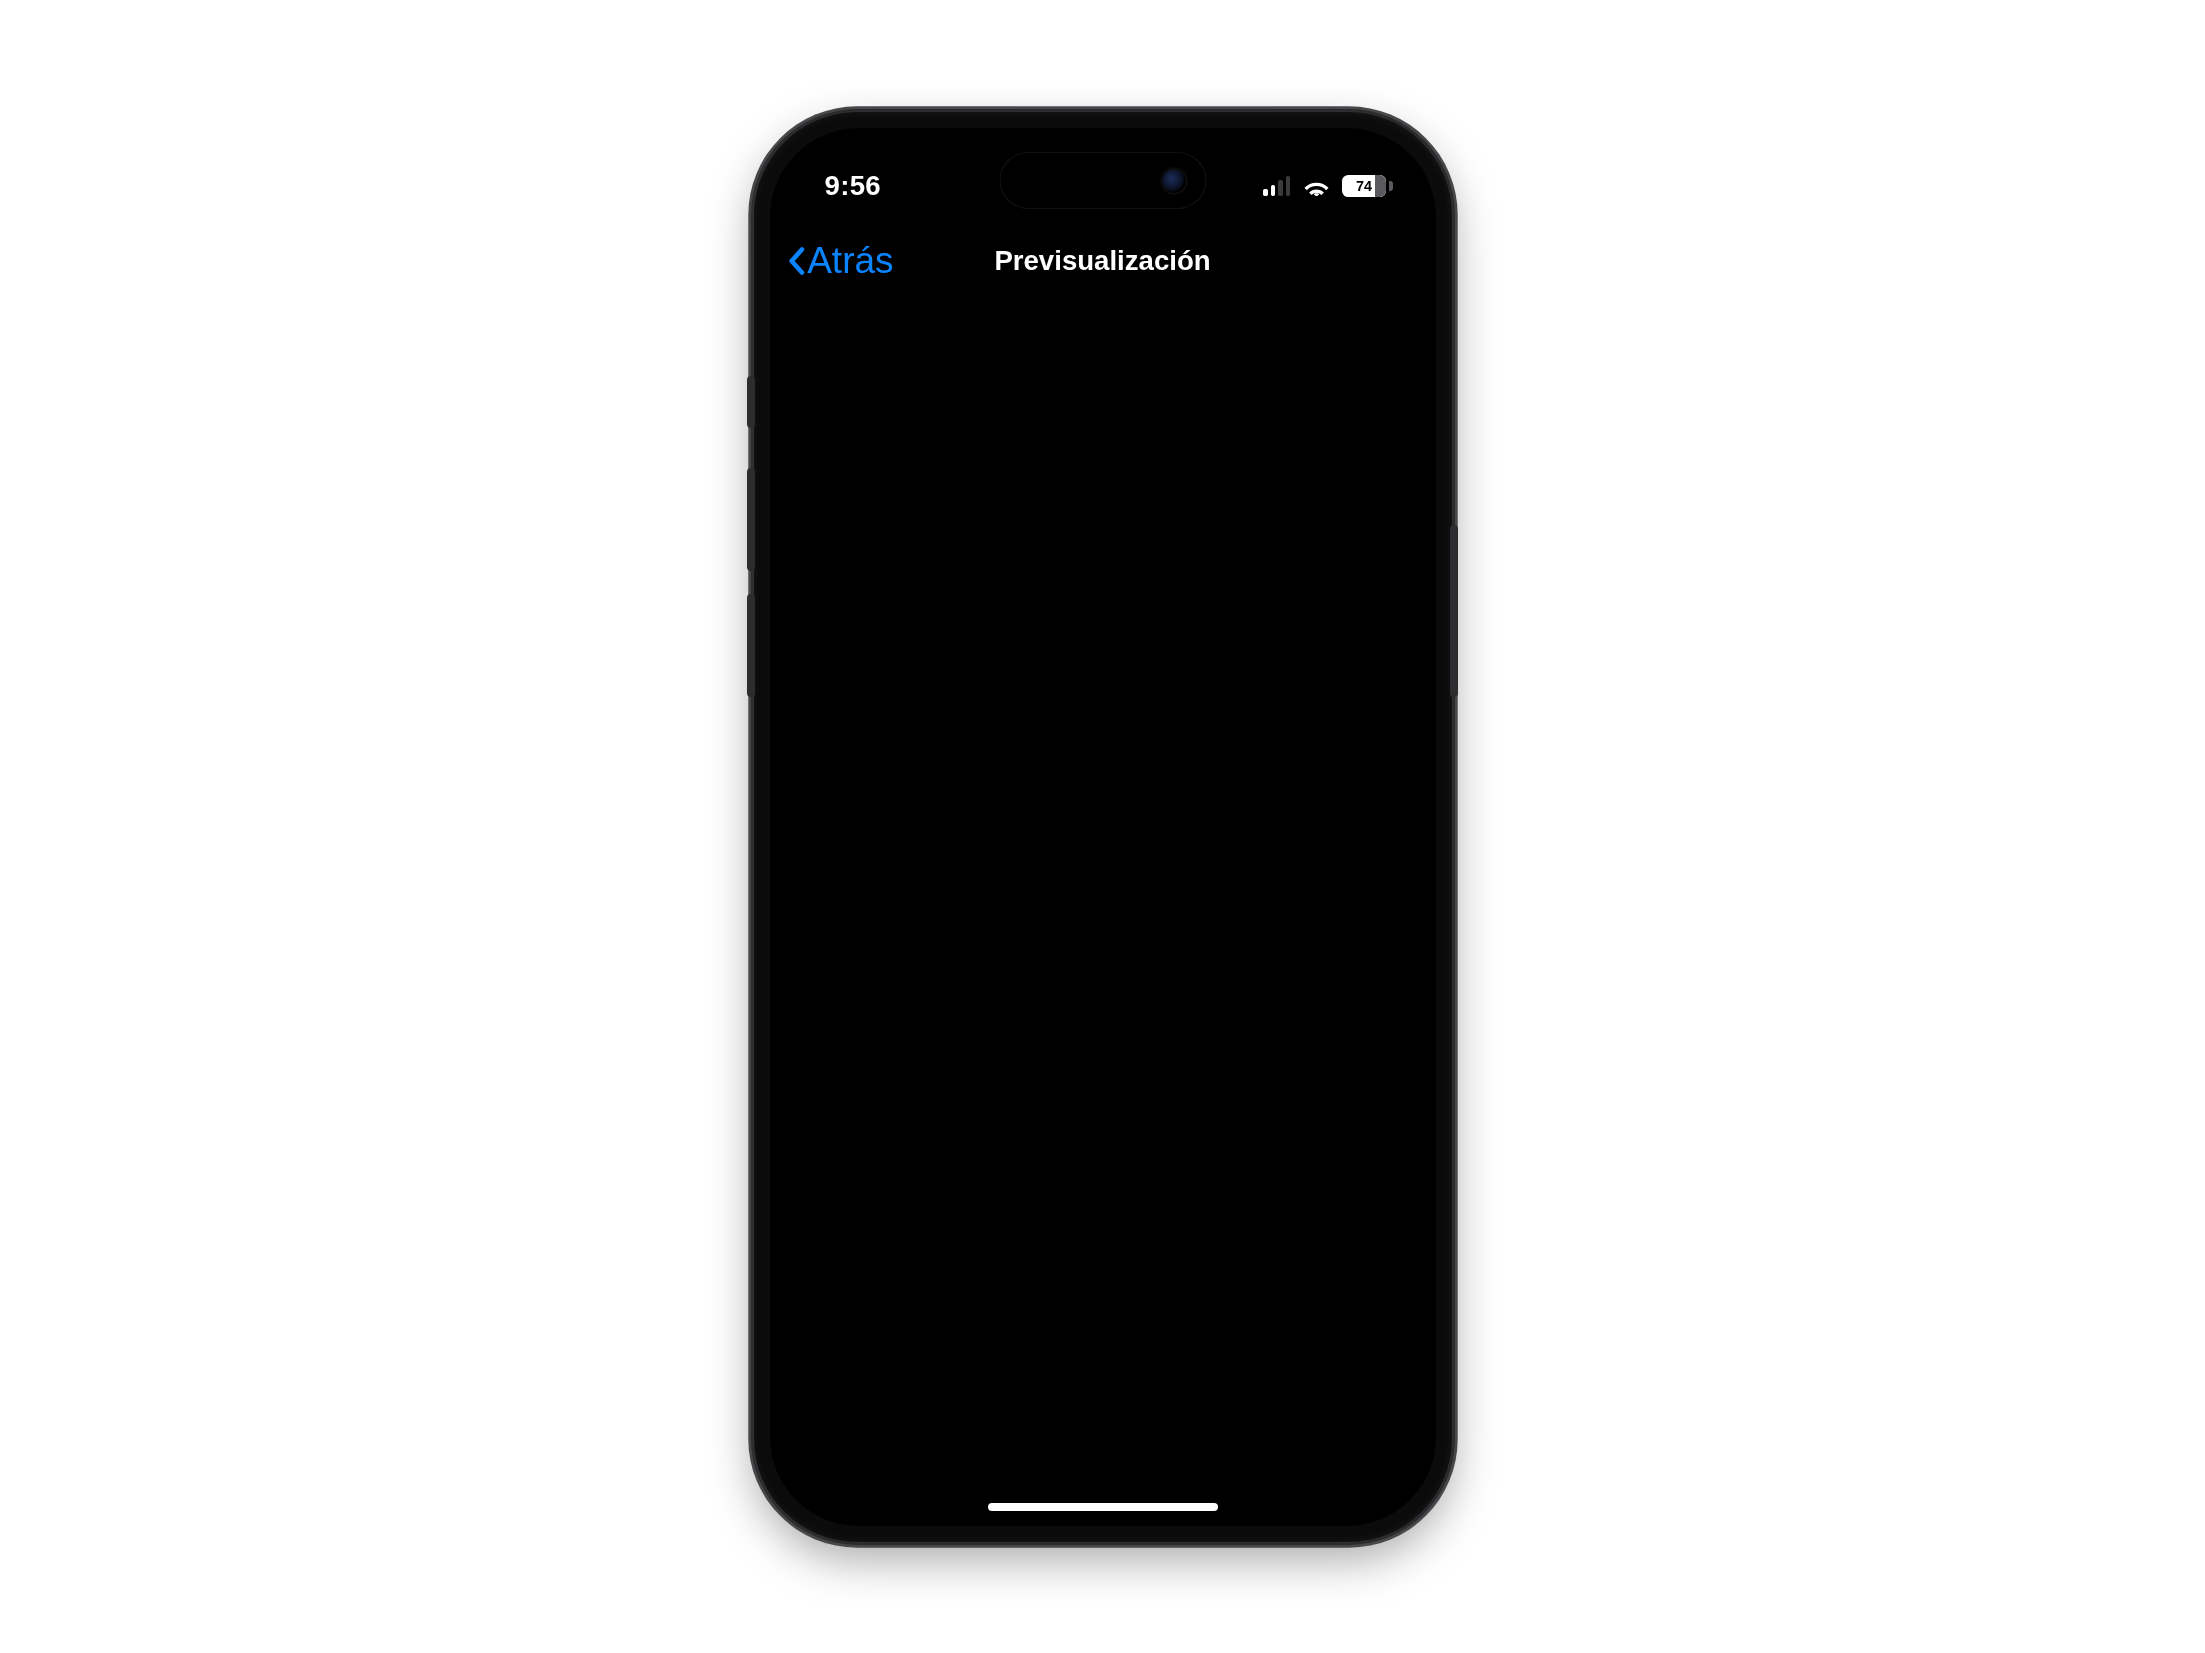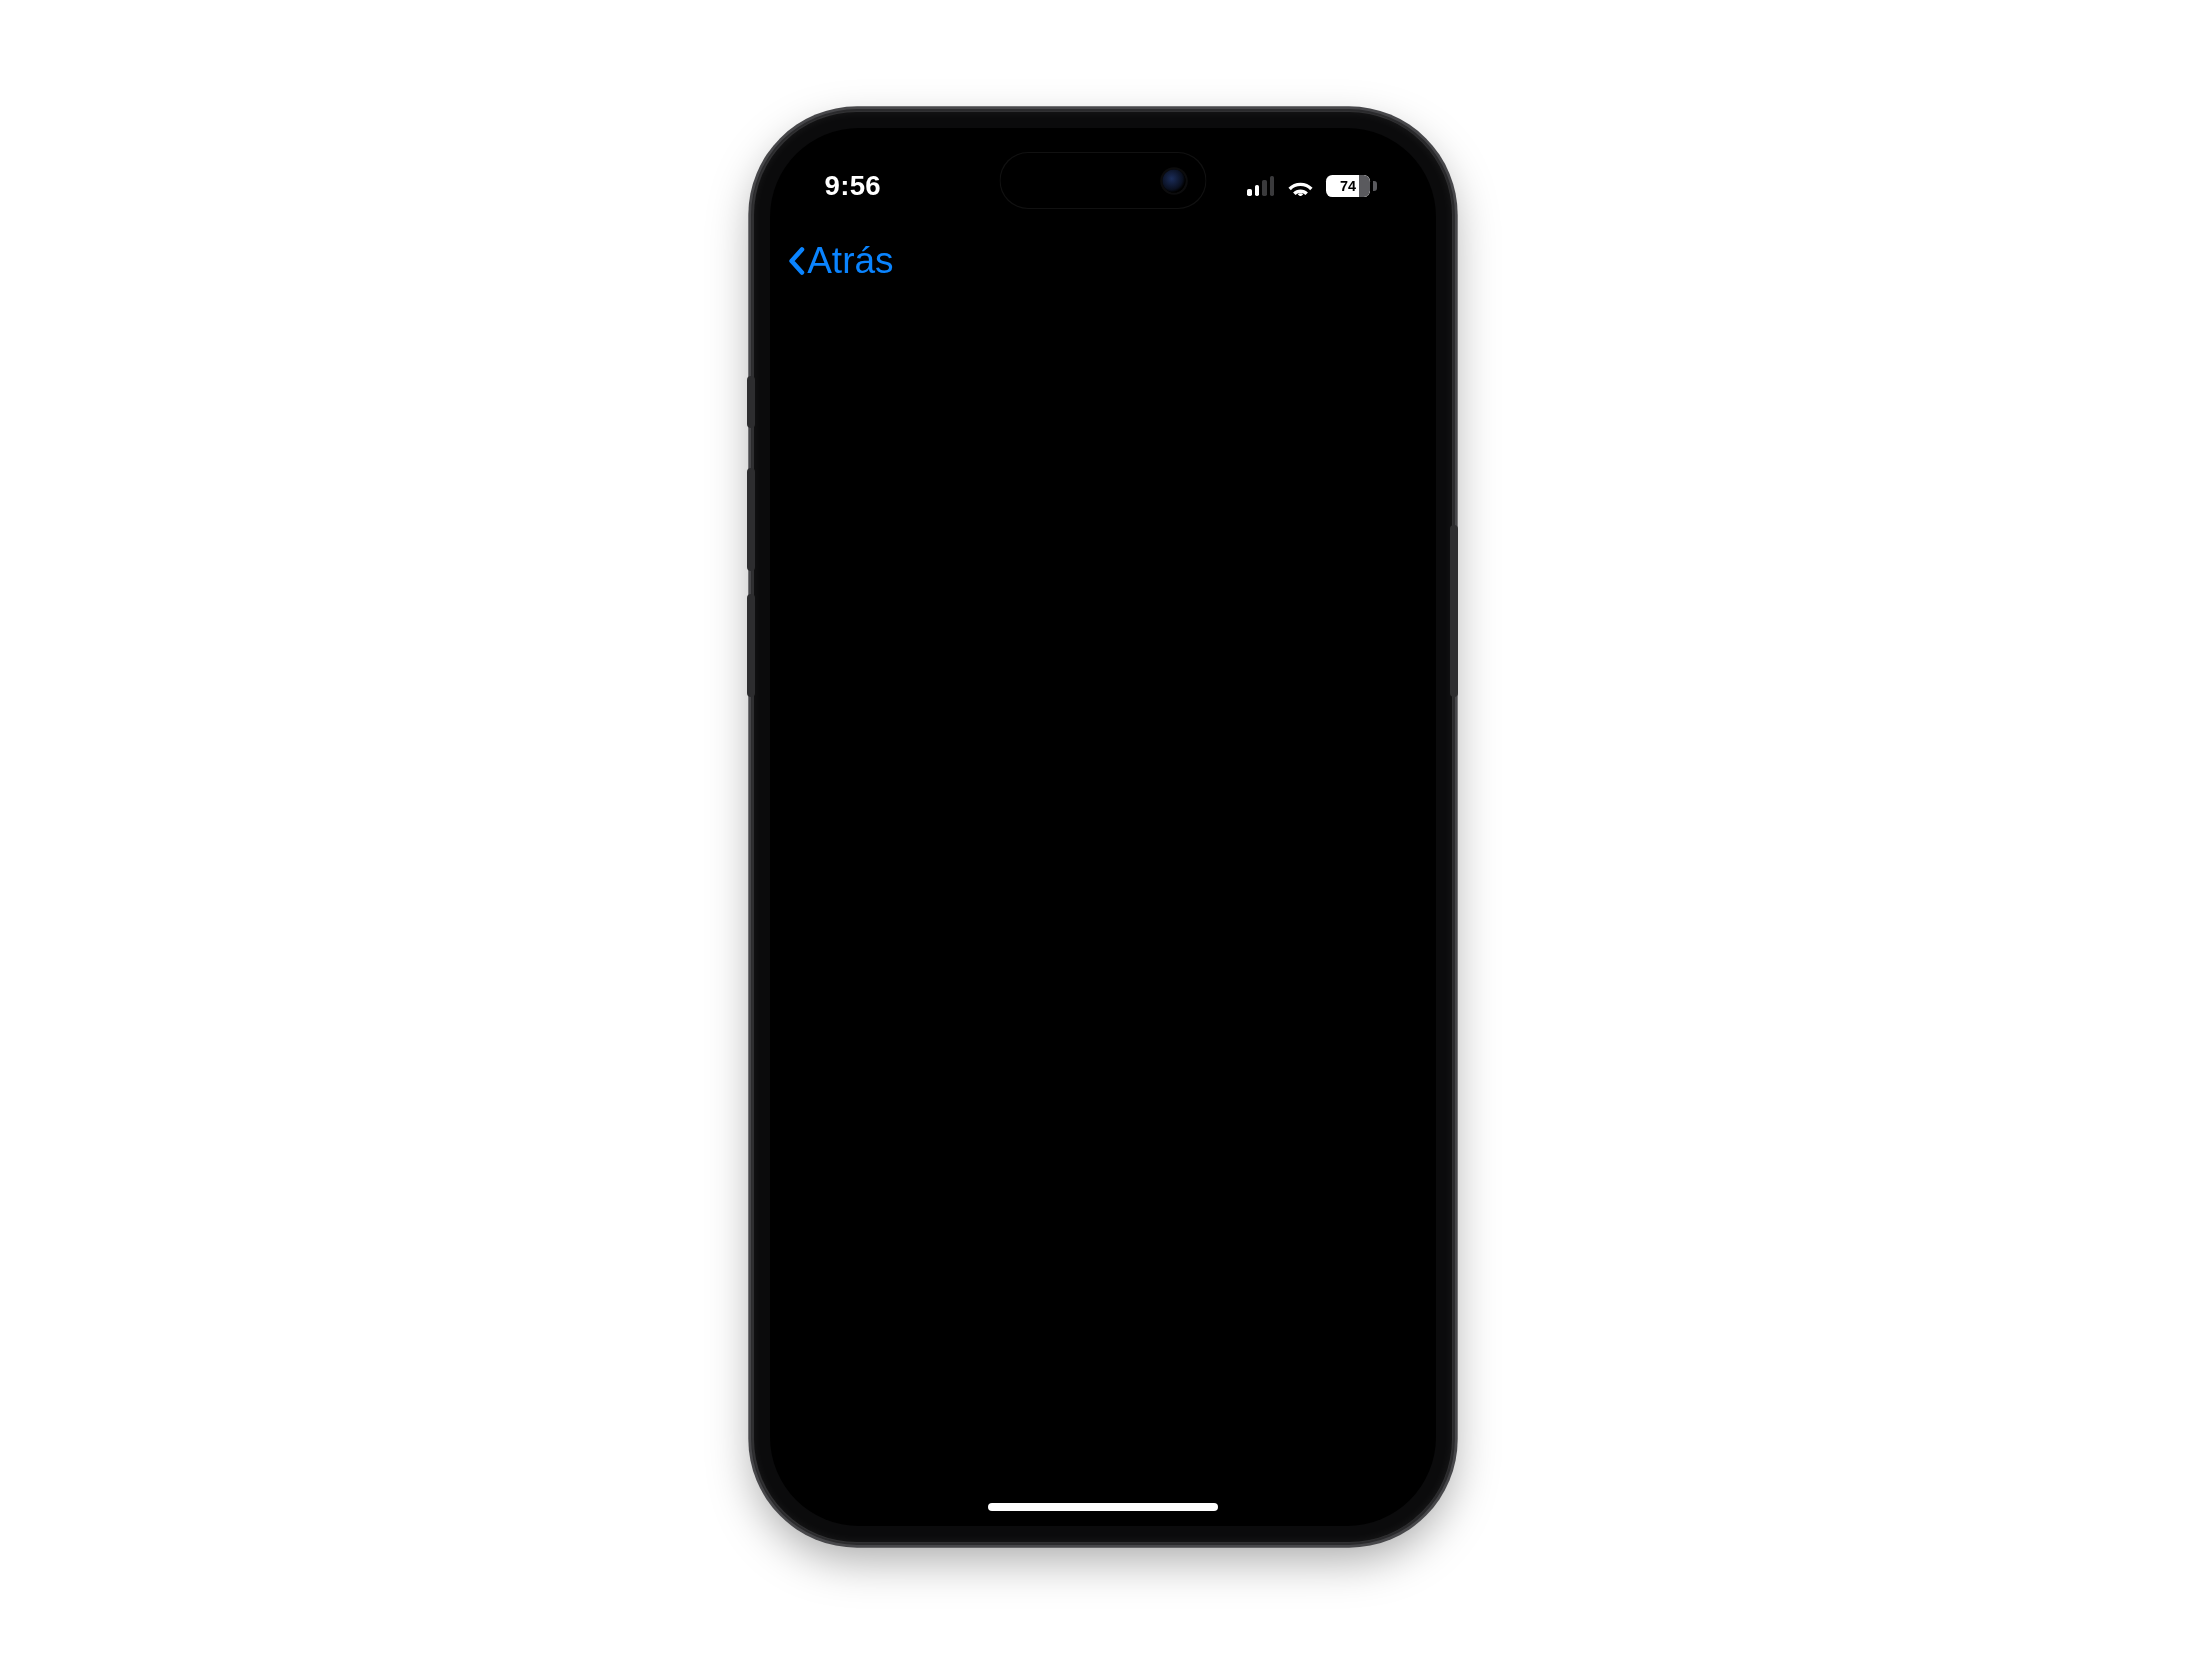--- a/index.html
+++ b/index.html
@@ -94,21 +94,21 @@
     border-radius: 50%;
     background: radial-gradient(circle at 40% 40%, #1b2d5a 0%, #0a1020 55%, #000 70%);
     box-shadow: 0 0 0 2.3px #0c0c0d;
   }
 
   
   .status {
     position: absolute;
     top: 0;
     left: 0;
-    right: 16px;
+    right: 0;
     height: 86px;
     display: flex;
     align-items: center;
     justify-content: space-between;
     padding: 30px 43px 0 55px;
     box-sizing: border-box;
     color: #ffffff;
   }
   .status .time {
     font-size: 27.6px;
@@ -297,20 +297,21 @@
         <div class="cam"></div>
       </div>
 
       <div class="nav">
         <div class="back">
           <svg width="20.7" height="30" viewBox="0 0 36 52">
             <polyline points="26,6 8,26 26,46" fill="none" stroke="#0a84ff" stroke-width="8" stroke-linecap="round" stroke-linejoin="round"></polyline>
           </svg>
           <span>Atrás</span>
         </div>
+        <div class="title">Previsualización</div>
       </div>
 
 
       <div class="home-indicator"></div>
 
     </div>
   </div>
 </div>
 
 

